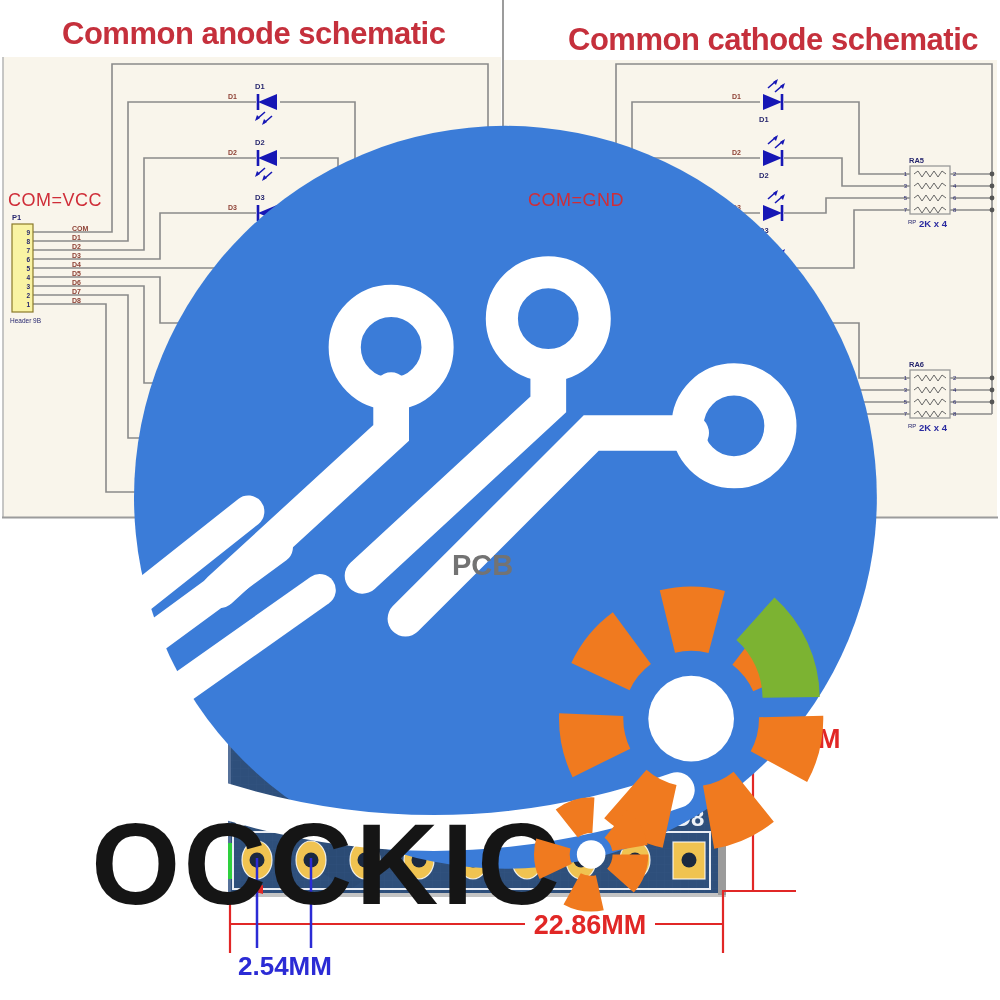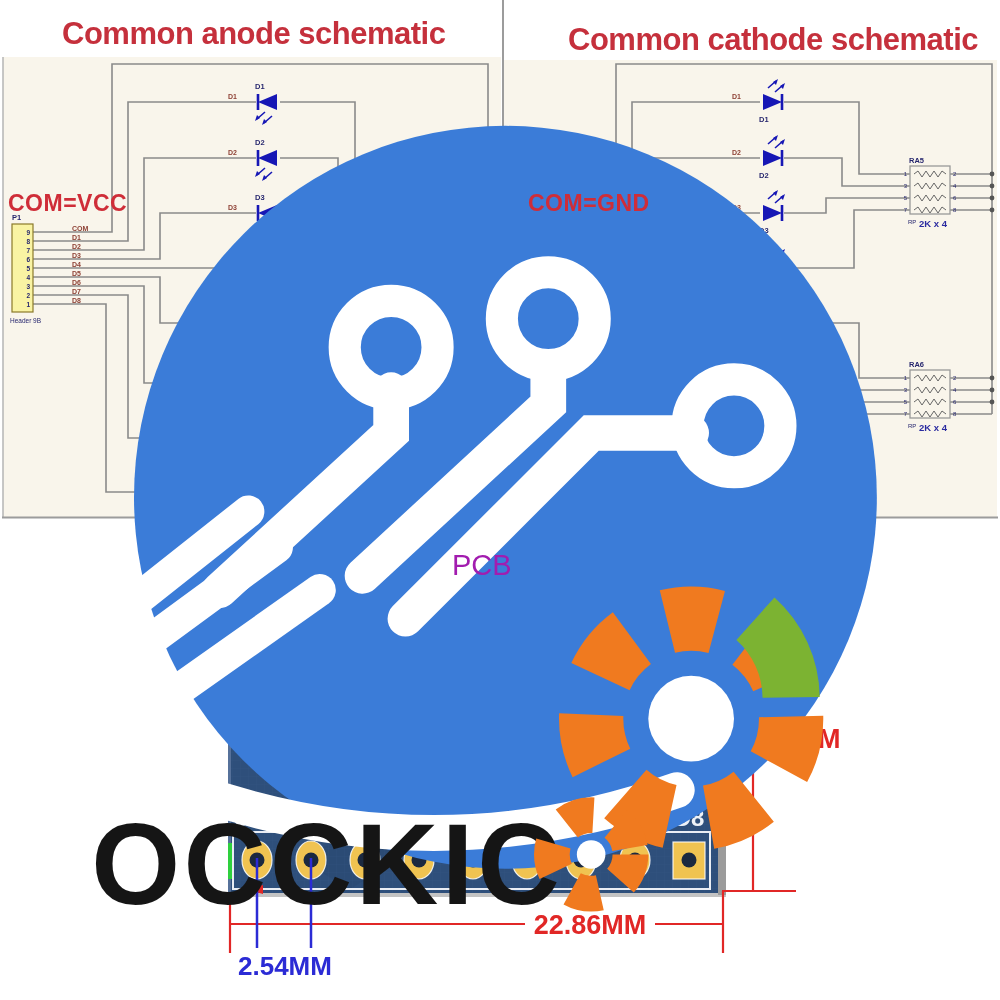--- a/index.html
+++ b/index.html
@@ -1,22 +1,22 @@
 <!DOCTYPE html>
 <html><head>
 <meta charset="utf-8">
 <style>
   html,body{margin:0;padding:0;background:#fff;}
   #stage{position:relative;width:1000px;height:1000px;background:#ffffff;
          font-family:"Liberation Sans",sans-serif;overflow:hidden;}
   #scene{position:absolute;left:0;top:0;}
   .ovl{position:absolute;white-space:nowrap;}
   .title{color:#c5303c;font-weight:800;font-size:31px;letter-spacing:-0.5px;}
-  .comlbl{color:#cf2d38;font-weight:700;font-size:23px;letter-spacing:0.5px;}
-  .pcbtitle{color:#a21caf;font-weight:400;font-size:29px;}
+  .comlbl{color:#cf2d38;font-weight:400;font-size:18px;letter-spacing:0.5px;}
+  .pcbtitle{color:#737373;font-weight:700;font-size:29px;}
 </style>
 </head>
 <body>
 
 <div id="stage">
 
   <svg id="scene" width="1000" height="1000" viewBox="0 0 1000 1000">
     <defs>
       <pattern id="gridp" width="8" height="8" patternUnits="userSpaceOnUse">
         <path d="M0,0H8 M0,0V8" stroke="#44689a" stroke-width="0.7" fill="none"></path>

